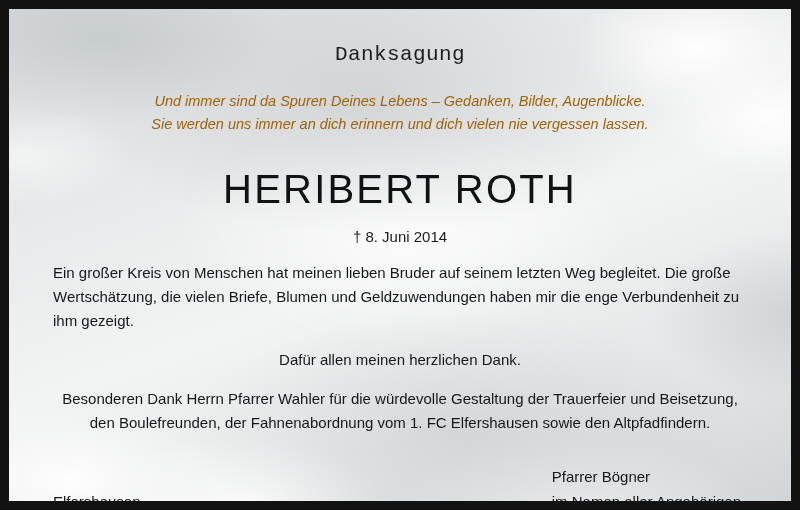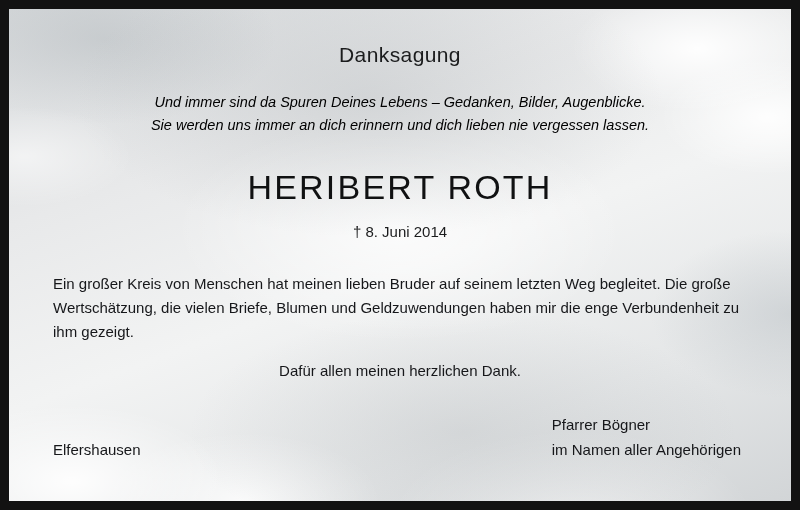--- a/index.html
+++ b/index.html
@@ -54,52 +54,53 @@
     padding: 30px 44px 0 44px;
     color: #18191a;
   }
 
   .heading {
     text-align: center;
     font-size: 21px;
     letter-spacing: 0.4px;
     color: #1b1c1d;
     margin-top: 4px;
+    font-family: Liberation Mono, monospace;
   }
 
   .verse {
     text-align: center;
     font-style: italic;
     font-size: 14.5px;
     line-height: 1.55;
     margin-top: 24px;
-    color: #000000;
+    color: #a16207;
   }
   .verse div + div { margin-top: 1px; }
 
   .name {
     text-align: center;
-    font-size: 34px;
+    font-size: 40px;
     letter-spacing: 2.2px;
     font-weight: 400;
     margin-top: 31px;
     color: #101112;
   }
 
   .date {
     text-align: center;
     font-size: 15px;
     margin-top: 16px;
     color: #1b1c1d;
   }
 
   .body-text {
     font-size: 15px;
     line-height: 1.6;
-    margin-top: 32px;
+    margin-top: 16px;
     color: #16171a;
     text-align: left;
   }
   .para { margin-top: 0; }
   .para + .para { margin-top: 13px; text-align: center; }
 
   .signature {
     margin-top: 30px;
     display: flex;
     align-items: flex-end;
@@ -118,30 +119,31 @@
 <div class="notice">
   <div class="sky"></div>
   <div class="sky-shade"></div>
 
   <div class="content">
 
     <div class="heading">Danksagung</div>
 
     <div class="verse">
       <div>Und immer sind da Spuren Deines Lebens – Gedanken, Bilder, Augenblicke.</div>
-      <div>Sie werden uns immer an dich erinnern und dich lieben nie vergessen lassen.</div>
+      <div>Sie werden uns immer an dich erinnern und dich vielen nie vergessen lassen.</div>
     </div>
 
     <div class="name">HERIBERT ROTH</div>
 
     <div class="date">† 8. Juni 2014</div>
 
     <div class="body-text">
       <p class="para">Ein großer Kreis von Menschen hat meinen lieben Bruder auf seinem letzten Weg begleitet. Die große Wertschätzung, die vielen Briefe, Blumen und Geldzuwendungen haben mir die enge Verbundenheit zu ihm gezeigt.</p>
       <p class="para">Dafür allen meinen herzlichen Dank.</p>
+      <p class="para">Besonderen Dank Herrn Pfarrer Wahler für die würdevolle Gestaltung der Trauerfeier und Beisetzung, den Boulefreunden, der Fahnenabordnung vom 1. FC Elfershausen sowie den Altpfadfindern.</p>
     </div>
 
     <div class="signature">
       <div class="sig-left">Elfershausen</div>
       <div class="sig-right">
         <div>Pfarrer Bögner</div>
         <div>im Namen aller Angehörigen</div>
       </div>
     </div>
 

